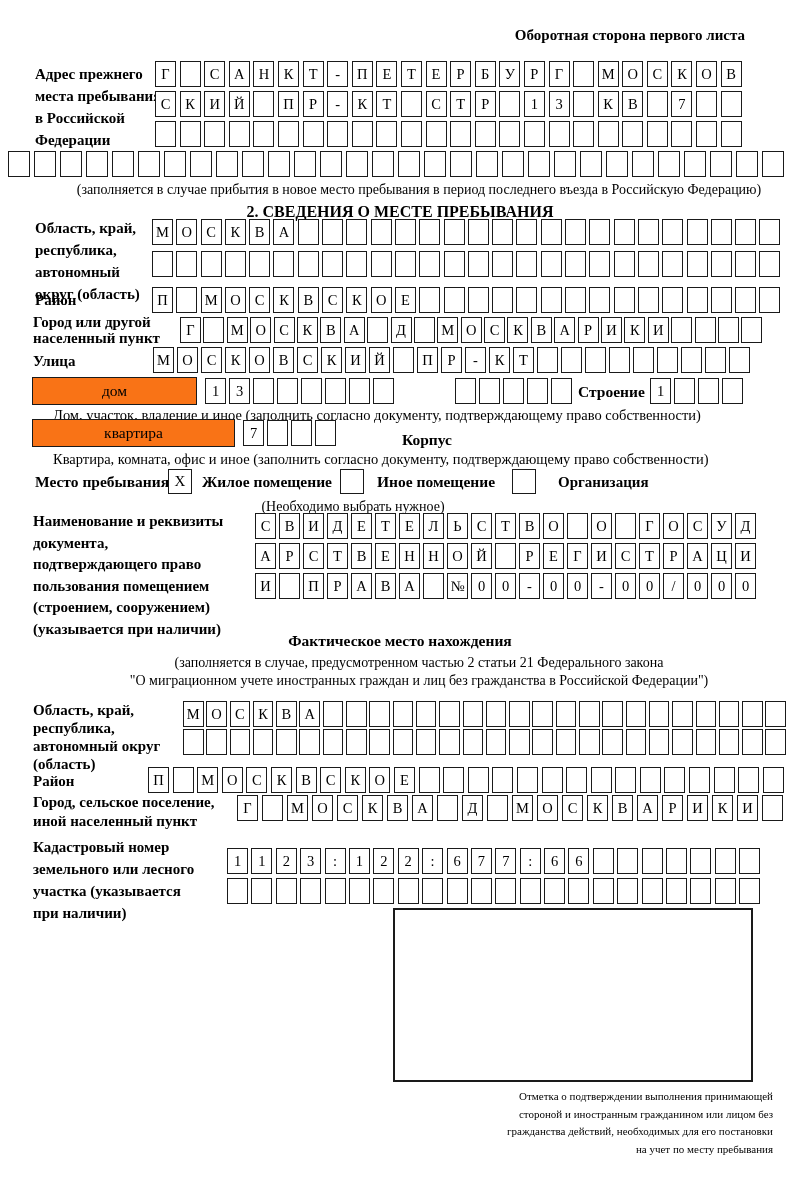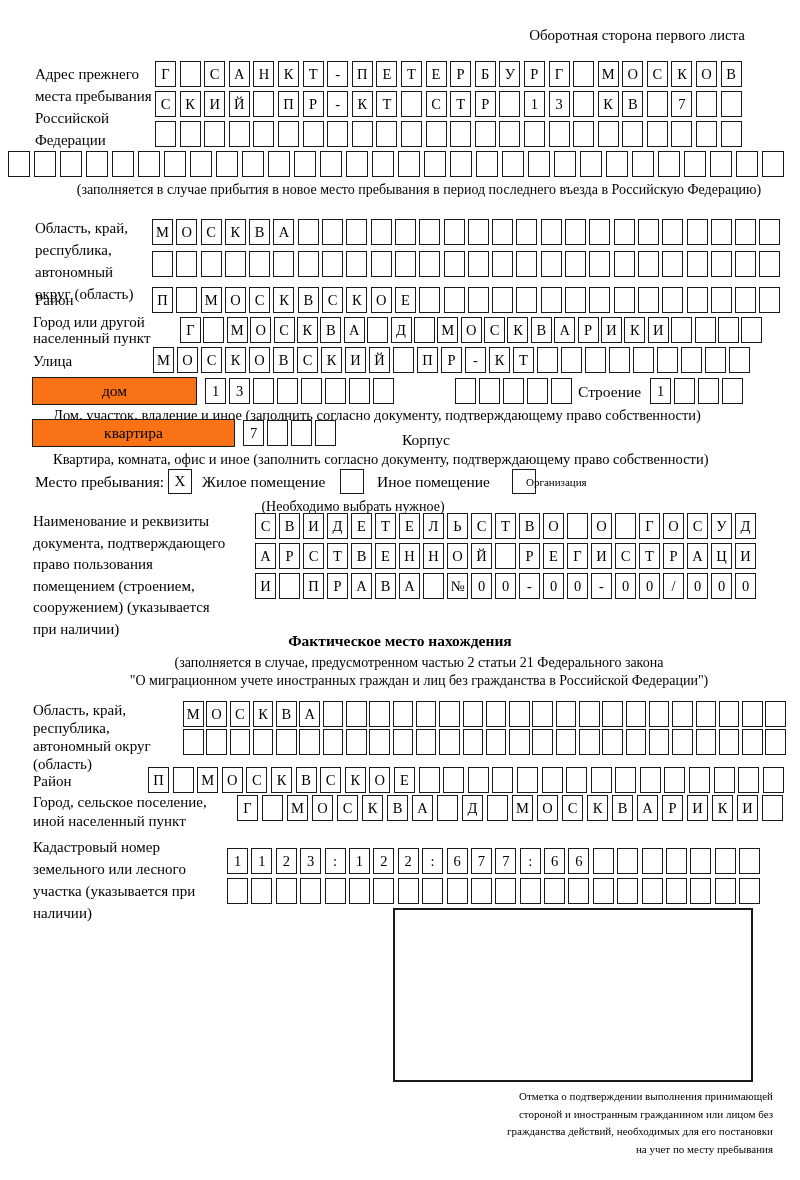--- a/index.html
+++ b/index.html
@@ -1,18 +1,18 @@
 <!DOCTYPE html>
 <html><head>
 <meta charset="utf-8">
 <style>
   html,body{margin:0;padding:0;background:#fff;}
   .page{position:relative;width:800px;height:1180px;background:#fff;overflow:hidden;
         font-family:"Liberation Serif","DejaVu Serif",serif;color:#000;}
-  .lbl{position:absolute;font-size:15px;line-height:22px;}
+  .lbl{position:absolute;font-size:15px;line-height:22px;font-weight:bold;}
   .center{left:0;width:800px;text-align:center;}
   .title{font-weight:bold;}
   .note{position:absolute;font-size:14px;margin-left:19px;}
   .box-row{position:absolute;display:flex;}
   .cell{flex:none;width:var(--cw,21px);height:26px;border:1.6px solid #1a1a1a;box-sizing:border-box;
         display:flex;align-items:center;justify-content:center;font-size:14.5px;background:#fff;}
   .wbox{position:absolute;border:1.7px solid #1a1a1a;box-sizing:border-box;height:28px;
         display:flex;align-items:center;justify-content:center;font-size:15.5px;background:#f97316;}
   .cbox{position:absolute;width:24px;height:25px;border:1.7px solid #1a1a1a;box-sizing:border-box;
         display:flex;align-items:center;justify-content:center;font-size:15px;background:#fff;}
@@ -132,20 +132,21 @@
       <span class="cell"></span>
       <span class="cell"></span>
       <span class="cell"></span>
       <span class="cell"></span>
       <span class="cell"></span>
       <span class="cell"></span>
       <span class="cell"></span>
     </div>
   <div class="note center" style="top:182px;">(заполняется в случае прибытия в новое место пребывания в период последнего въезда в Российскую Федерацию)</div>
 
+  <div class="lbl title center" style="top:201px;font-size:16px;">2. СВЕДЕНИЯ О МЕСТЕ ПРЕБЫВАНИЯ</div>
 
   <div class="lbl" style="left:35px;top:217px;width:112px;">Область, край, республика, автономный округ (область)</div>
   <div class="box-row" style="left:152px;top:219px;gap:3.3px;--cw:21px;">
       <span class="cell">М</span>
       <span class="cell">О</span>
       <span class="cell">С</span>
       <span class="cell">К</span>
       <span class="cell">В</span>
       <span class="cell">А</span>
       <span class="cell"></span>
@@ -322,21 +323,21 @@
       <span class="cell"></span>
     </div>
   <div class="note" style="left:34px;top:451px;font-size:14.5px;">Квартира, комната, офис и иное (заполнить согласно документу, подтверждающему право собственности)</div>
 
   <div class="lbl" style="left:35px;top:471px;font-size:15.5px;">Место пребывания:</div>
   <span class="cbox" style="left:168px;top:469px;">X</span>
   <div class="lbl" style="left:202px;top:471px;font-size:15.5px;">Жилое помещение</div>
   <span class="cbox" style="left:340px;top:469px;"></span>
   <div class="lbl" style="left:377px;top:471px;font-size:15.5px;">Иное помещение</div>
   <span class="cbox" style="left:512px;top:469px;"></span>
-  <div class="lbl" style="left:526px;top:471px;font-size:11px;">Организация</div>
+  <div class="lbl" style="left:558px;top:471px;font-size:15px;">Организация</div>
   <div class="note" style="left:174px;top:499px;width:320px;text-align:center;">(Необходимо выбрать нужное)</div>
 
   <div class="lbl" style="left:33px;top:511px;width:195px;line-height:21.5px;">Наименование и реквизиты документа, подтверждающего право пользования помещением (строением, сооружением) (указывается при наличии)</div>
   <div class="box-row" style="left:255px;top:513px;gap:3px;--cw:21px;">
       <span class="cell">С</span>
       <span class="cell">В</span>
       <span class="cell">И</span>
       <span class="cell">Д</span>
       <span class="cell">Е</span>
       <span class="cell">Т</span>

